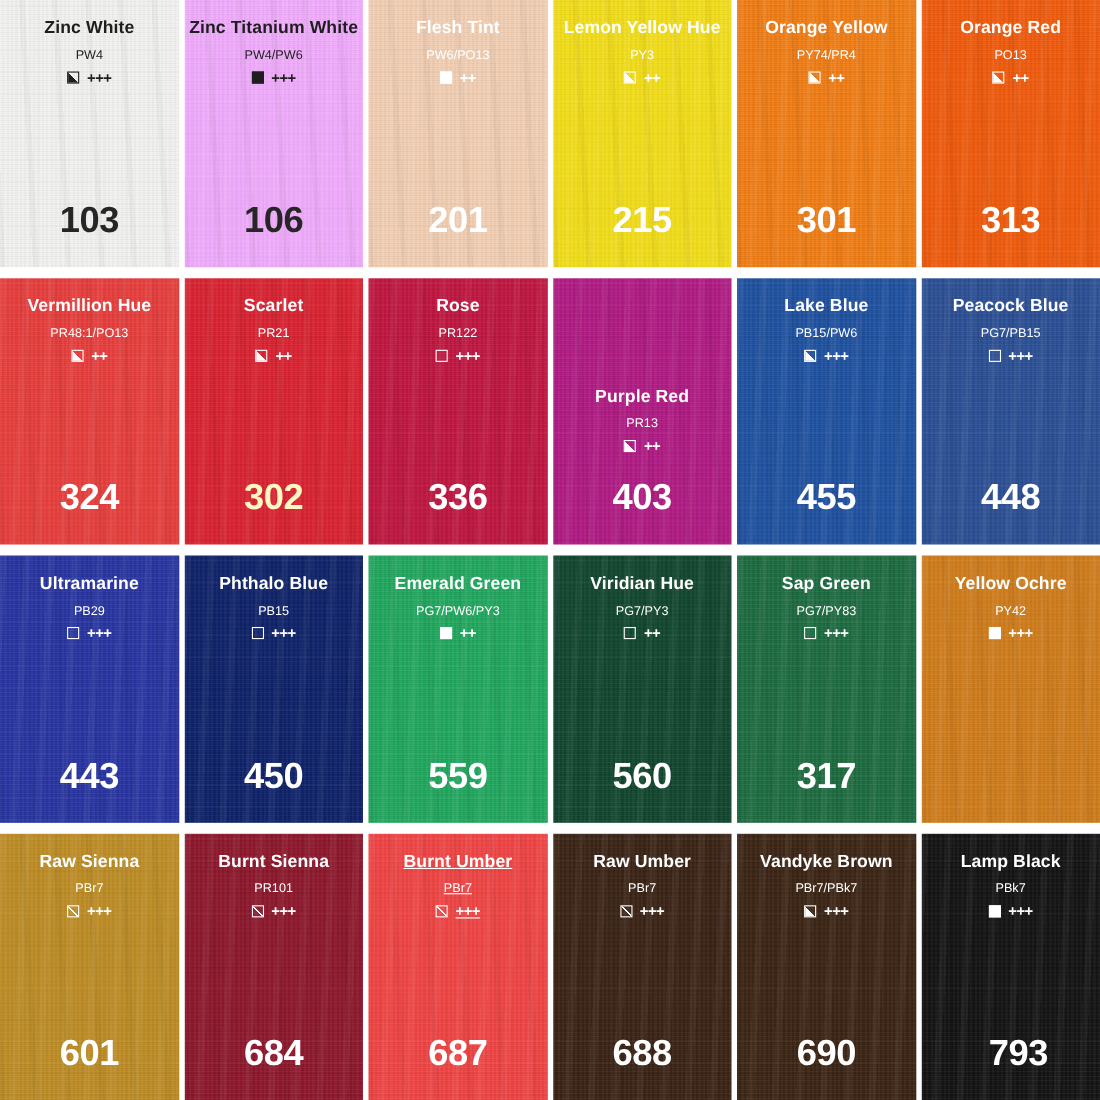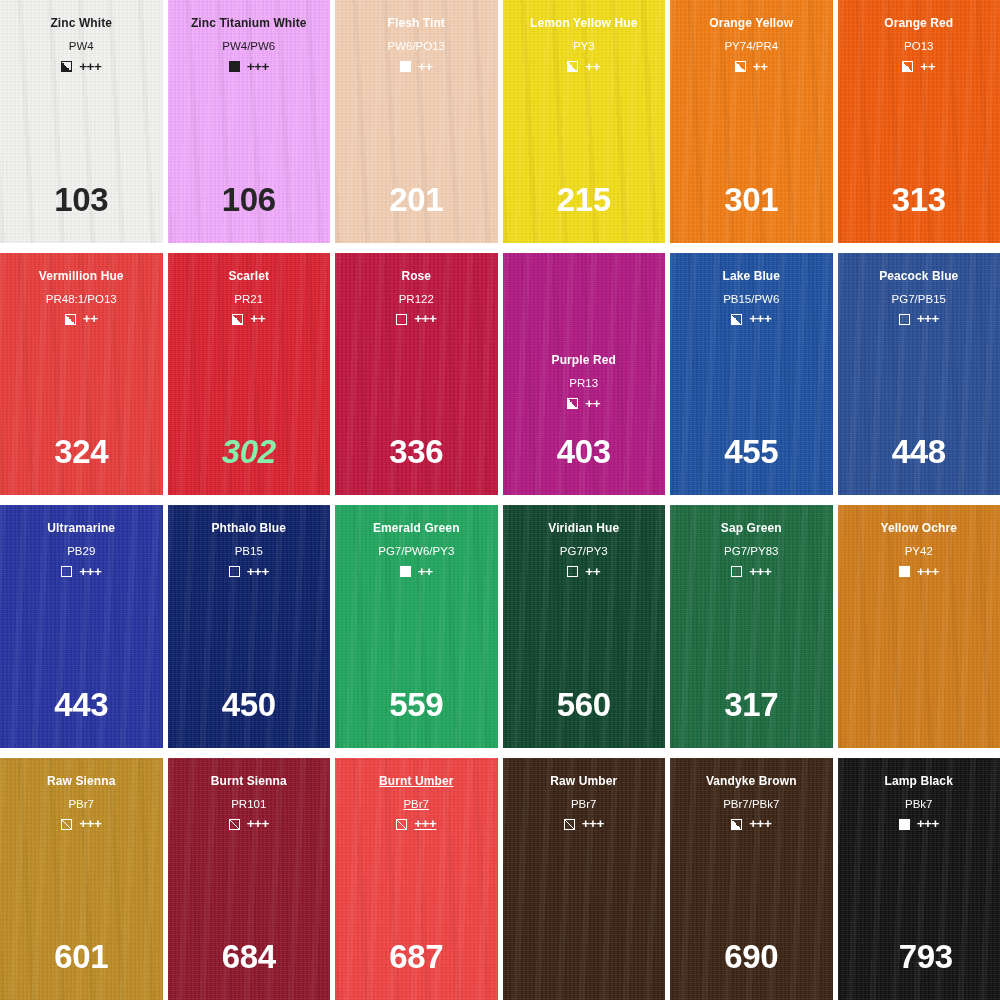--- a/index.html
+++ b/index.html
@@ -80,21 +80,21 @@
       );
   }
   .info {
     position: relative;
     z-index: 2;
     width: 100%;
     text-align: center;
     padding-top: 17px;
   }
   .pname {
-    font-size: 12px;
+    font-size: 16px;
     font-weight: bold;
     letter-spacing: 0.1px;
     line-height: 1.1;
   }
   .pigment {
     font-size: 11.5px;
     font-weight: normal;
     margin-top: 10px;
     line-height: 1.1;
   }
@@ -250,21 +250,21 @@
       <div class="texture"></div>
       <div class="texture2"></div>
       <div class="info">
         <div class="pname">Scarlet</div>
         <div class="pigment">PR21</div>
         <div class="meta">
           <span class="opacity-box op-semi"></span>
           <span class="perm">++</span>
         </div>
       </div>
-      <div class="code" style="color: #86efac; font-style: italic;">302</div>
+      <div class="code" style="color: #fef9c3;">302</div>
     </div>
     <div class="swatch" style="background: rgb(191, 22, 64); color: rgb(255, 255, 255);">
       <div class="texture"></div>
       <div class="texture2"></div>
       <div class="info">
         <div class="pname">Rose</div>
         <div class="pigment">PR122</div>
         <div class="meta">
           <span class="opacity-box op-transparent"></span>
           <span class="perm">+++</span>
@@ -431,20 +431,21 @@
       <div class="texture"></div>
       <div class="texture2"></div>
       <div class="info">
         <div class="pname">Raw Umber</div>
         <div class="pigment">PBr7</div>
         <div class="meta">
           <span class="opacity-box op-semitrans"></span>
           <span class="perm">+++</span>
         </div>
       </div>
+      <div class="code" style="color: rgb(255, 255, 255);">688</div>
     </div>
     <div class="swatch" style="background: rgb(59, 36, 20); color: rgb(255, 255, 255);">
       <div class="texture"></div>
       <div class="texture2"></div>
       <div class="info">
         <div class="pname">Vandyke Brown</div>
         <div class="pigment">PBr7/PBk7</div>
         <div class="meta">
           <span class="opacity-box op-semi"></span>
           <span class="perm">+++</span>

